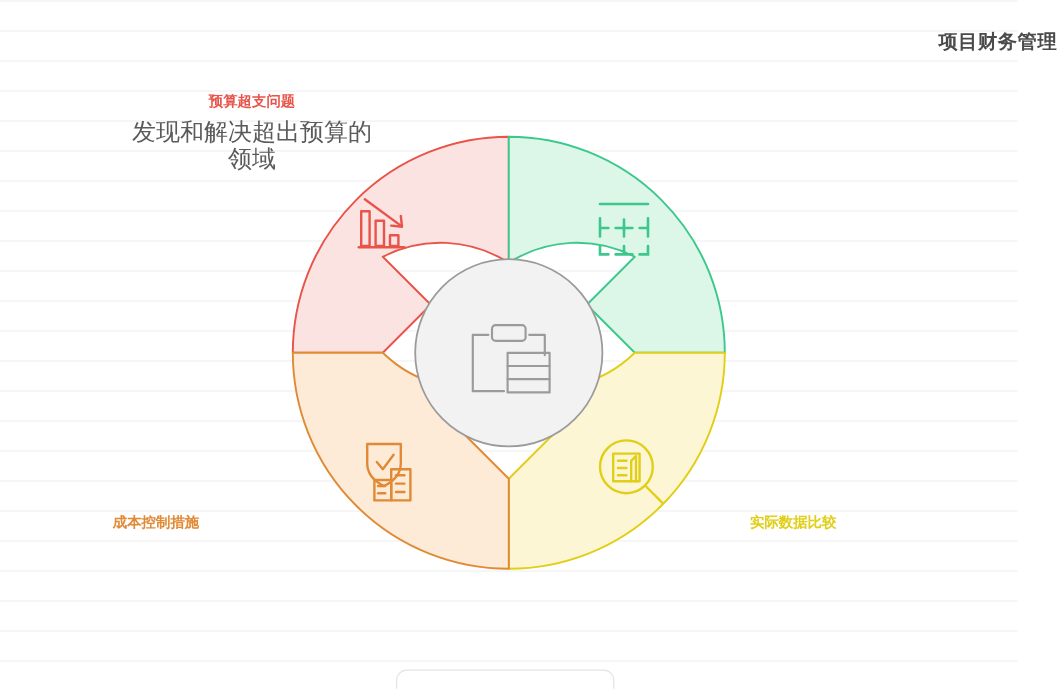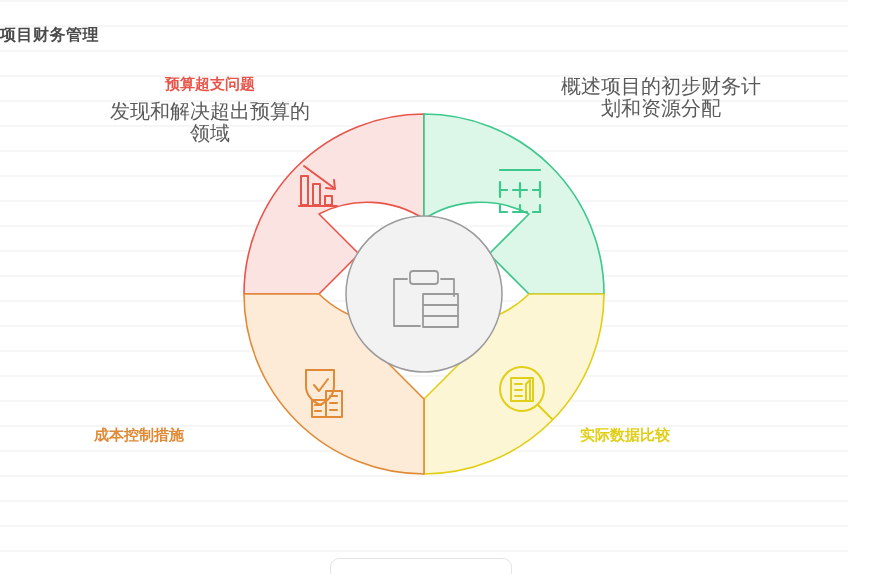--- a/index.html
+++ b/index.html
@@ -40,33 +40,33 @@
     width: 881px;
     height: 574px;
     z-index: 1;
   }
 
   #page-title {
     position: absolute;
     left: 0;
     top: 25px;
     width: 881px;
-    text-align: left;
+    text-align: right;
     font-size: 16px;
     font-weight: bold;
     color: #4a4a4a;
     letter-spacing: 0.5px;
   }
 
   .label-block {
     position: absolute;
     width: 210px;
   }
   .label-block .label-title {
-    font-size: 15px;
+    font-size: 12px;
     font-weight: bold;
     line-height: 20px;
     margin-bottom: 6px;
   }
   .label-block .label-desc {
     font-size: 20px;
     line-height: 22px;
     color: #5a5a5a;
   }
 
@@ -83,22 +83,23 @@
     text-align: center;
   }
   
   #label-cost {
     left: 94px;
     top: 425px;
     text-align: left;
   }
   
   #label-actual {
-    left: 580px;
+    left: 556px;
     top: 425px;
+    text-align: center;
   }
 
   #wheel {
     position: absolute;
     left: 234px;
     top: 104px;
     width: 380px;
     height: 380px;
   }
 
@@ -123,21 +124,20 @@
 <div id="canvas">
 
   <div id="page-title">项目财务管理</div>
 
   <div class="label-block" id="label-overrun">
     <div class="label-title" style="color:#e8544a;">预算超支问题</div>
     <div class="label-desc">发现和解决超出预算的领域</div>
   </div>
 
   <div class="label-block" id="label-initial">
-    <div class="label-desc">概述项目的初步财务计划和资源分配</div>
   </div>
 
   <div class="label-block" id="label-cost">
     <div class="label-title" style="color:#e08a36;">成本控制措施</div>
   </div>
 
   <div class="label-block" id="label-actual">
     <div class="label-title" style="color:#e1ce16;">实际数据比较</div>
   </div>
 

